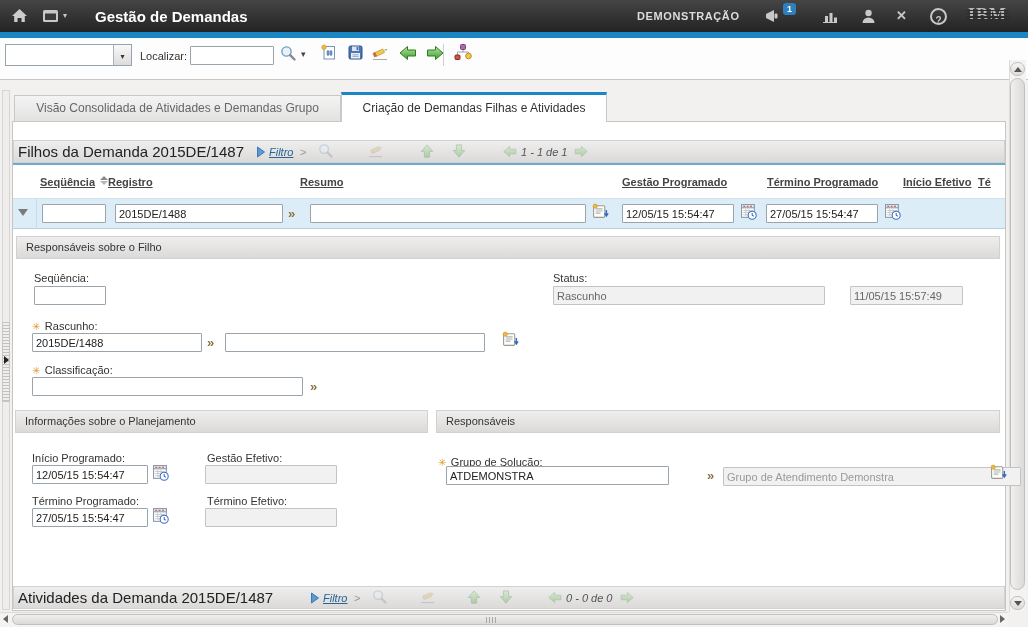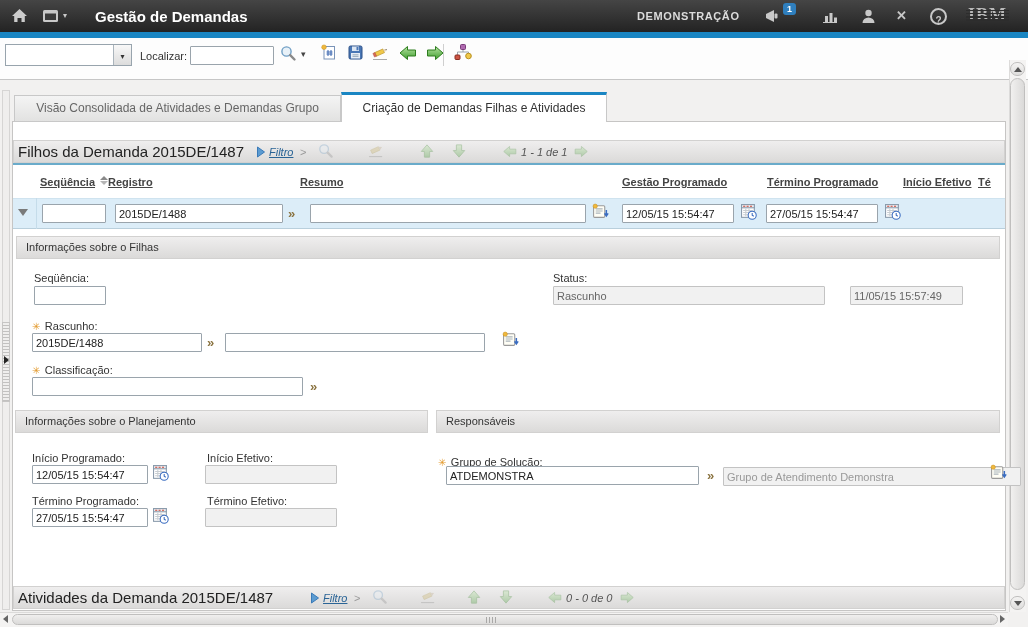--- a/index.html
+++ b/index.html
@@ -331,21 +331,21 @@
         <rect x="0.5" y="1.5" width="12" height="12" fill="#fff" stroke="#8899aa"></rect>
         <rect x="0.5" y="1.5" width="12" height="3" fill="#eef3f8" stroke="#8899aa"></rect>
         <path d="M2 3h2M5.2 3h2M8.4 3h2" stroke="#cc4433"></path>
         <path d="M2 7h9M2 9h9M2 11h9M4.5 5.5v7M7.5 5.5v7" stroke="#c8cdd2"></path>
         <circle cx="10.5" cy="11.5" r="3.8" fill="#fff" stroke="#3a6cc0"></circle>
         <path d="M10.5 9.5v2l1.5 1" fill="none" stroke="#3a6cc0"></path>
       </svg>
   </span>
 
   <div class="sectbar" style="left:16px;top:236px;width:984px;height:23px"></div>
-  <span class="lbl abs z2" style="left:26px;top:241px">Informações sobre o Filhas</span>
+  <span class="lbl abs z2" style="left:26px;top:241px">Responsáveis sobre o Filho</span>
 
   <span class="lbl abs z2" style="left:34px;top:272px">Seqüência:</span>
   <input class="inp z2" style="left: 34px; top: 286px; width: 72px;" value="">
 
   <span class="lbl abs z2" style="left:553px;top:272px">Status:</span>
   <input class="inp ro z2" style="left: 553px; top: 286px; width: 272px;" readonly="" value="Rascunho">
   <input class="inp ro z2" style="left: 850px; top: 286px; width: 113px;" readonly="" value="11/05/15 15:57:49">
 
   <span class="abs z2 nw" style="left:32px;top:316px"><span class="star">✳</span>
     <span class="lbl">Rascunho:</span></span>
@@ -374,21 +374,21 @@
   <span class="icon" style="left:153px;top:464px">
     <svg width="16" height="17" viewBox="0 0 15 16">
         <rect x="0.5" y="1.5" width="12" height="12" fill="#fff" stroke="#8899aa"></rect>
         <rect x="0.5" y="1.5" width="12" height="3" fill="#eef3f8" stroke="#8899aa"></rect>
         <path d="M2 3h2M5.2 3h2M8.4 3h2" stroke="#cc4433"></path>
         <path d="M2 7h9M2 9h9M2 11h9M4.5 5.5v7M7.5 5.5v7" stroke="#c8cdd2"></path>
         <circle cx="10.5" cy="11.5" r="3.8" fill="#fff" stroke="#3a6cc0"></circle>
         <path d="M10.5 9.5v2l1.5 1" fill="none" stroke="#3a6cc0"></path>
       </svg>
   </span>
-  <span class="lbl abs z2" style="left:207px;top:452px">Início Efetivo:</span>
+  <span class="lbl abs z2" style="left:207px;top:452px">Gestão Efetivo:</span>
   <input class="inp ro z2" style="left: 205px; top: 465px; width: 132px;" readonly="" value="">
 
   <span class="lbl abs z2" style="left:32px;top:495px">Término Programado:</span>
   <input class="inp z2" style="left: 32px; top: 508px; width: 116px;" value="27/05/15 15:54:47">
   <span class="icon" style="left:153px;top:507px">
     <svg width="16" height="17" viewBox="0 0 15 16">
         <rect x="0.5" y="1.5" width="12" height="12" fill="#fff" stroke="#8899aa"></rect>
         <rect x="0.5" y="1.5" width="12" height="3" fill="#eef3f8" stroke="#8899aa"></rect>
         <path d="M2 3h2M5.2 3h2M8.4 3h2" stroke="#cc4433"></path>
         <path d="M2 7h9M2 9h9M2 11h9M4.5 5.5v7M7.5 5.5v7" stroke="#c8cdd2"></path>
@@ -397,21 +397,21 @@
       </svg>
   </span>
   <span class="lbl abs z2" style="left:207px;top:495px">Término Efetivo:</span>
   <input class="inp ro z2" style="left: 205px; top: 508px; width: 132px;" readonly="" value="">
 
   <div class="sectbar" style="left:436px;top:410px;width:564px;height:23px"></div>
   <span class="lbl abs z2" style="left:446px;top:415px">Responsáveis</span>
 
   <span class="abs z2 nw" style="left:438px;top:452px"><span class="star">✳</span>
     <span class="lbl">Grupo de Solução:</span></span>
-  <input class="inp z2" style="left: 446px; top: 466px; width: 253px;" value="ATDEMONSTRA">
+  <input class="inp z2" style="left: 446px; top: 466px; width: 223px;" value="ATDEMONSTRA">
   <span class="dchev" style="left:707px;top:469px">»</span>
   <input class="inp ro ro-gray z2" style="left: 723px; top: 467px; width: 298px;" readonly="" value="Grupo de Atendimento Demonstra">
   <span class="icon" style="left:990px;top:464px">
     <svg width="17" height="17" viewBox="0 0 16 16">
         <rect x="1.5" y="2.5" width="10.5" height="11" rx="1" fill="#fffef5" stroke="#999"></rect>
         <path d="M3.5 5.5h6.5M3.5 7.5h6.5M3.5 9.5h4.5" stroke="#aab4bc"></path>
         <circle cx="3" cy="3" r="2" fill="#f0b93c" stroke="#c89020" stroke-width=".5"></circle>
         <path d="M13.5 6.5v4.5M11.8 9.8l1.7 2.4 1.7-2.4" fill="none" stroke="#3a6cc0" stroke-width="1.4"></path>
       </svg>
   </span>

